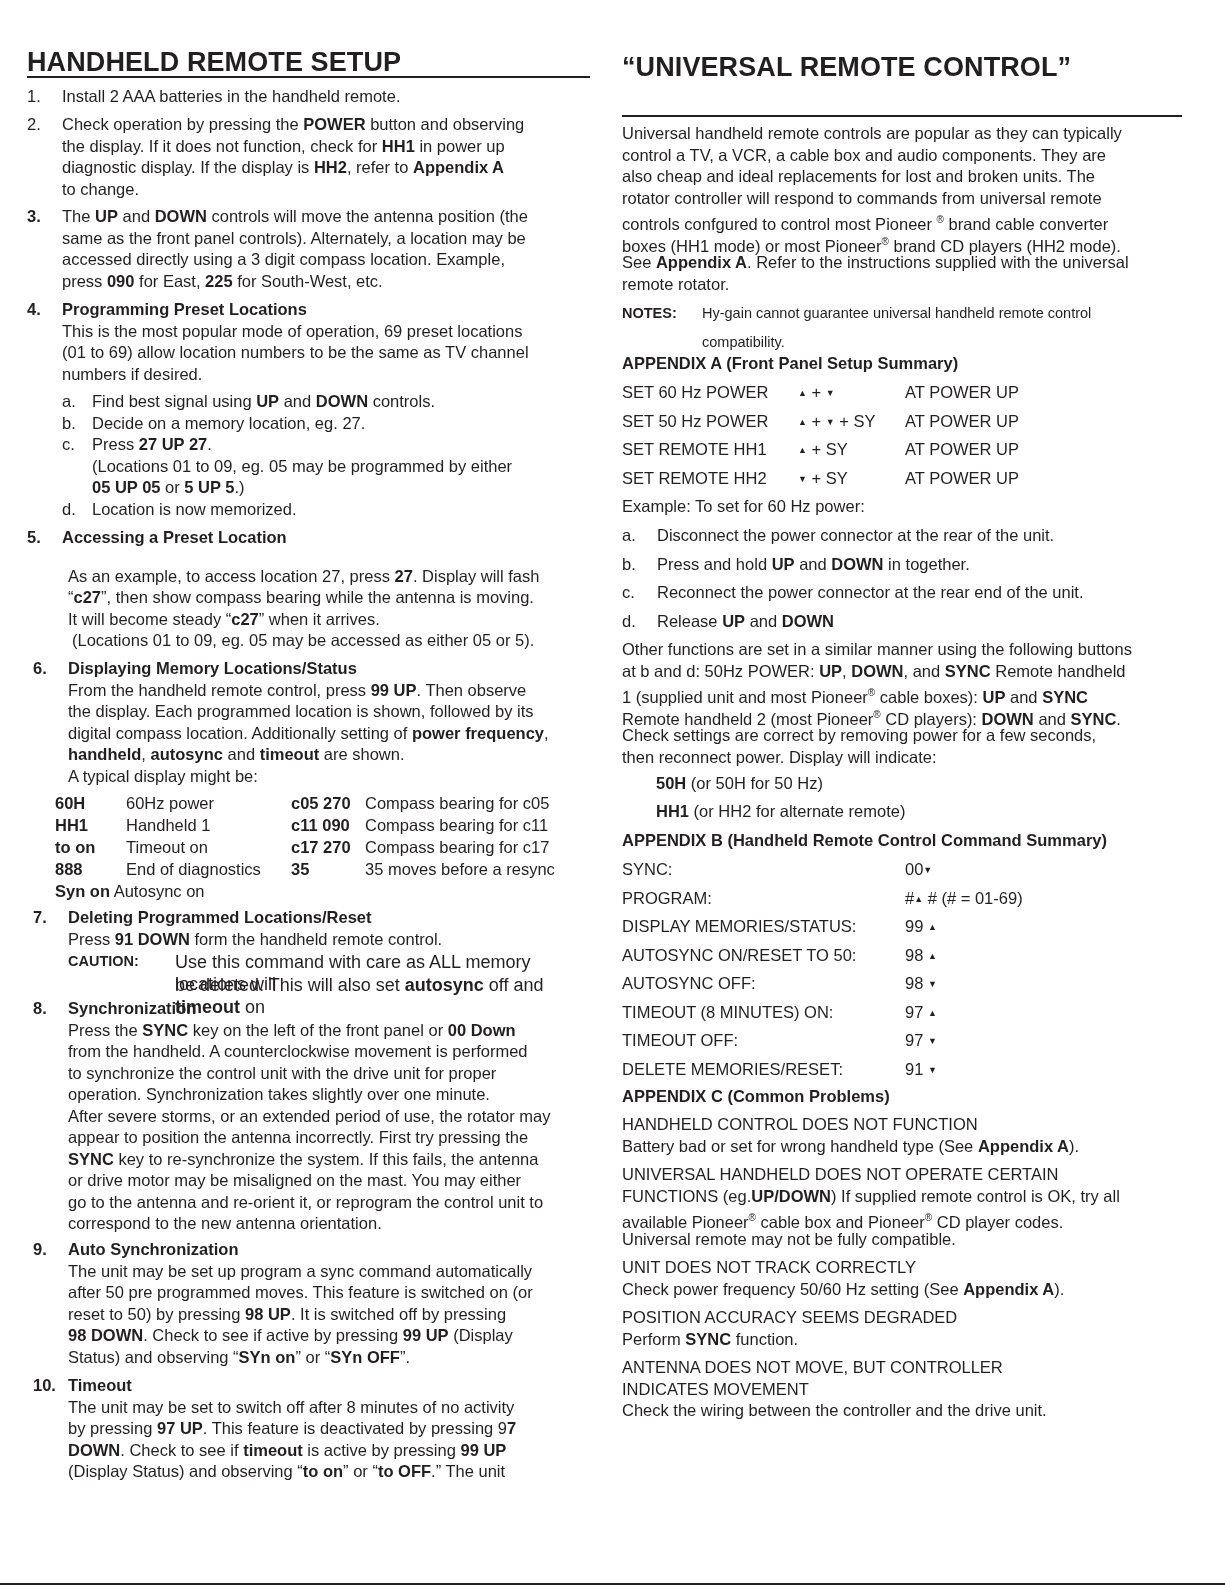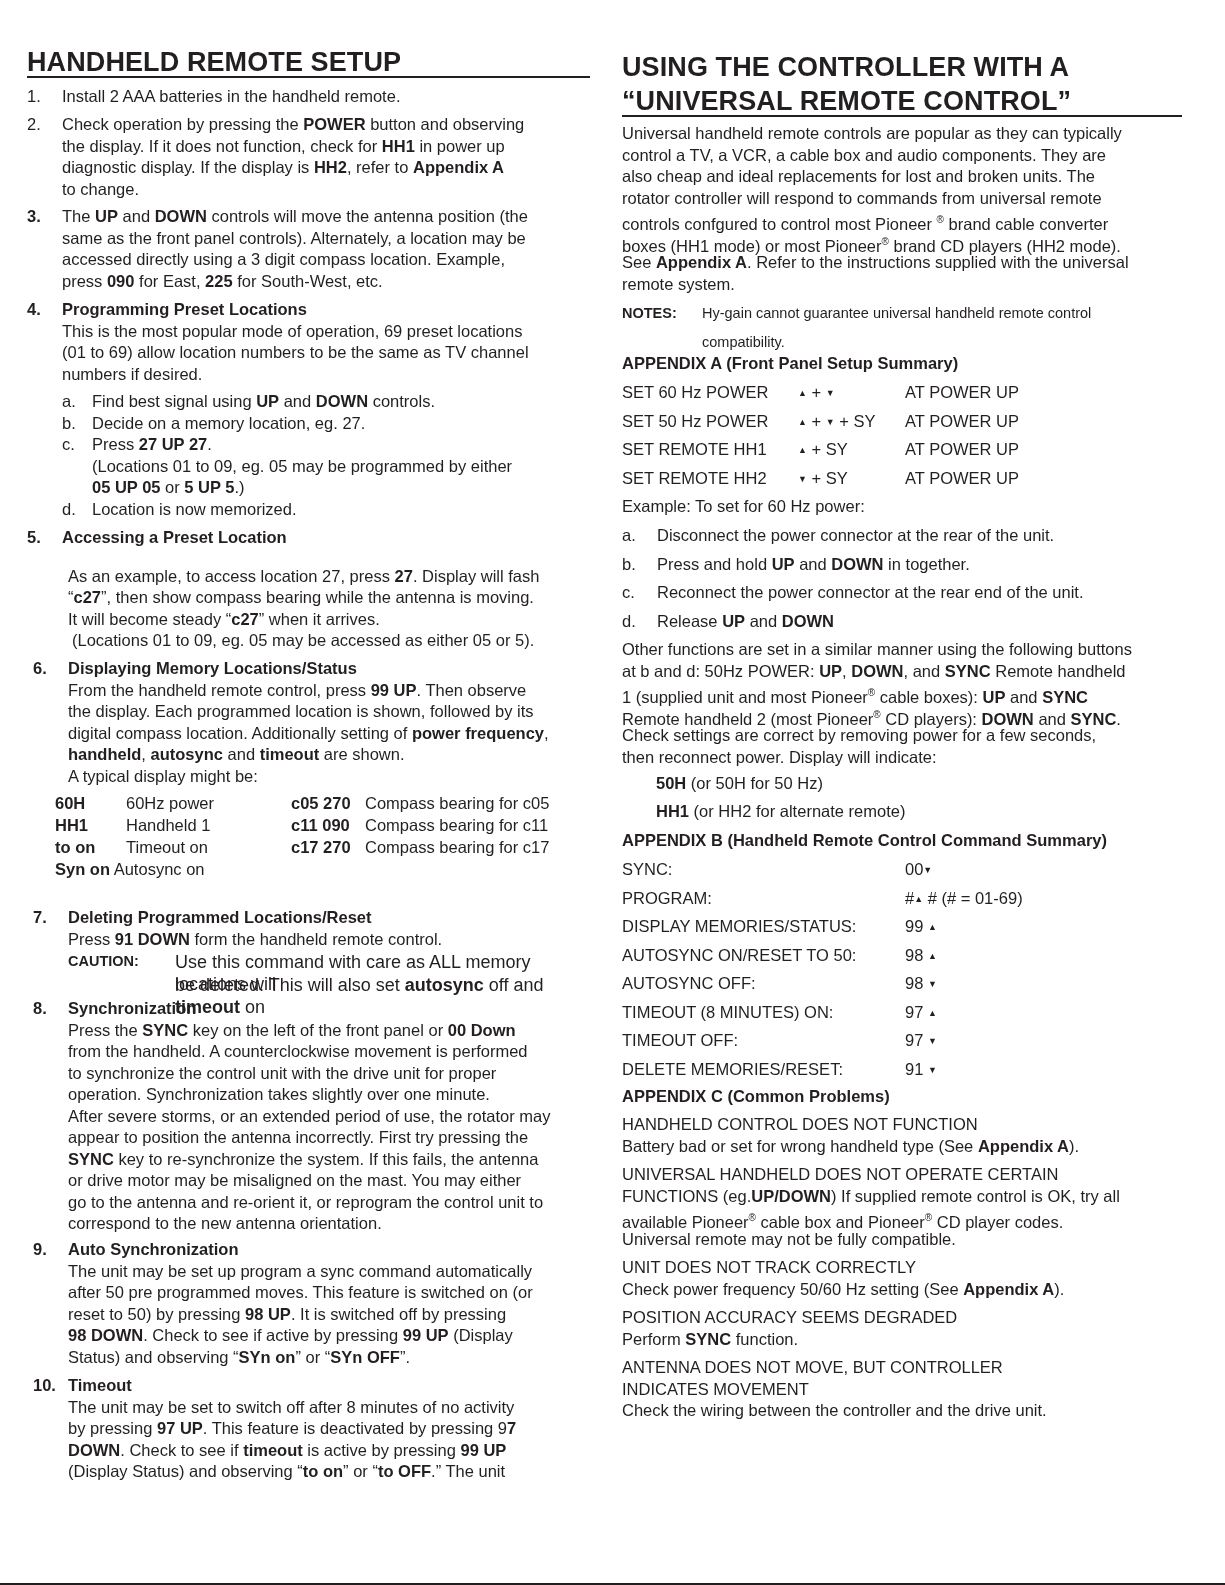--- a/index.html
+++ b/index.html
@@ -109,20 +109,26 @@
           <span class="c2">Handheld 1</span>
           <span class="c3">c11 090</span>
           <span class="c4">Compass bearing for c11</span>
         </div>
         <div class="row">
           <span class="c1">to on</span>
           <span class="c2">Timeout on</span>
           <span class="c3">c17 270</span>
           <span class="c4"> Compass bearing for c17</span>
         </div>
+        <div class="row">
+          <span class="c1">888</span>
+          <span class="c2">End of diagnostics</span>
+          <span class="c3">35</span>
+          <span class="c4">35 moves before a resync</span>
+        </div>
         <div class="row"><b>Syn on</b> Autosync on</div>
       </div>
       <div class="num num-b" style="top: 907px; left: 6px;">7.</div>
       <div class="body2" style="top: 907px;"><b>Deleting Programmed Locations/Reset</b></div>
       <div class="body2" style="top: 928.5px; left: 41px;">Press <b>91 DOWN</b> form the handheld remote control.</div>
       <div class="caution-lbl" style="top: 951px;">CAUTION:</div>
       <div class="caution-txt" style="top: 951px;">Use this command with care as ALL memory locations will</div>
       <div class="caution-txt" style="top: 974px;">be deleted. This will also set <b>autosync</b> off and <b>timeout</b> on</div>
       <div class="num num-b" style="top: 998px; left: 6px;">8.</div>
       <div class="body2" style="top: 998px;"><b>Synchronization</b></div>
@@ -147,32 +153,31 @@
       <div class="body2" style="top: 1375px;"><b>Timeout</b></div>
       <div class="body2" style="top: 1396.5px; left: 41px;">The unit may be set to switch off after 8 minutes of no activity</div>
       <div class="body2" style="top: 1418px; left: 41px;">by pressing <b>97 UP</b>. This feature is deactivated by pressing 9<b>7</b></div>
       <div class="body2" style="top: 1439.5px; left: 41px;"><b>DOWN</b>. Check to see if <b>timeout</b> is active by pressing <b>99 UP</b></div>
       <div class="body2" style="top: 1461px; left: 41px;">(Display Status) and observing “<b>to on</b>” or “<b>to OFF</b>.” The unit</div>
     </div>
 </div>
 
 <div class="col col-right">
   <div class="h1">
-    <div>USING THE CONTROLLER WITH A</div>
     <div>“UNIVERSAL REMOTE CONTROL”</div>
   </div>
   <div id="right-content">
       <div class="abs" style="top: 123px; width: 560px;">Universal handheld remote controls are popular as they can typically</div>
       <div class="abs" style="top: 144.5px; width: 560px;">control a TV, a VCR, a cable box and audio components. They are</div>
       <div class="abs" style="top: 166px; width: 560px;">also cheap and ideal replacements for lost and broken units. The</div>
       <div class="abs" style="top: 187.5px; width: 560px;">rotator controller will respond to commands from universal remote</div>
       <div class="abs" style="top: 209px; width: 560px;">controls confgured to control most Pioneer <sup style="font-size: 10px;">®</sup> brand cable converter</div>
       <div class="abs" style="top: 230.5px; width: 560px;">boxes (HH1 mode) or most Pioneer<sup style="font-size: 10px;">®</sup> brand CD players (HH2 mode).</div>
       <div class="abs" style="top: 252px; width: 560px;">See <b>Appendix A</b>. Refer to the instructions supplied with the universal</div>
-      <div class="abs" style="top: 273.5px; width: 560px;">remote system.</div>
+      <div class="abs" style="top: 273.5px; width: 560px;">remote rotator.</div>
       <div class="notes-lbl" style="top: 303px;">NOTES:</div>
       <div class="notes-txt" style="top: 303px;">Hy-gain cannot guarantee universal handheld remote control</div>
       <div class="notes-txt" style="top: 324px; margin-top: 8px;">compatibility.</div>
       <div class="apx-title" style="top: 353px; text-align: center;">APPENDIX A (Front Panel Setup Summary)</div>
       <div class="apx-row" style="top: 382px;">
         <span class="a1">SET 60 Hz POWER</span>
         <span class="a2"><span class="tri">▲</span> + <span class="tri">▼</span></span>
         <span class="a3">AT POWER UP</span>
       </div>
       <div class="apx-row" style="top: 410.5px;">

